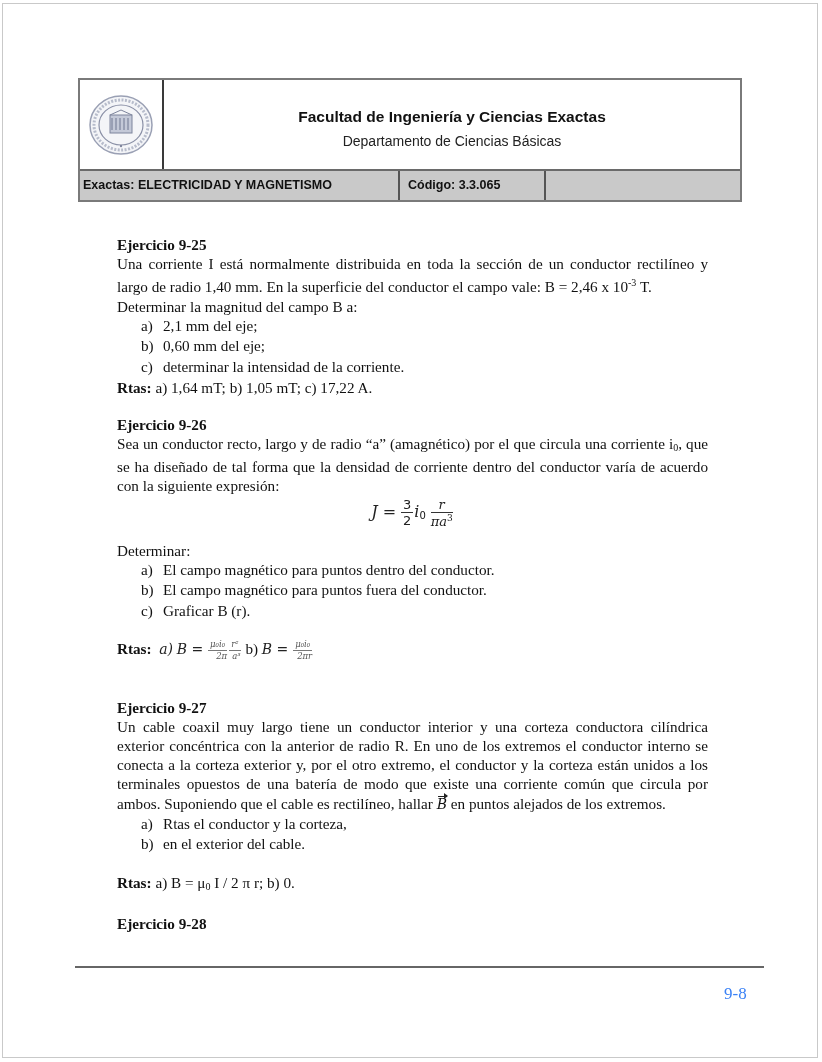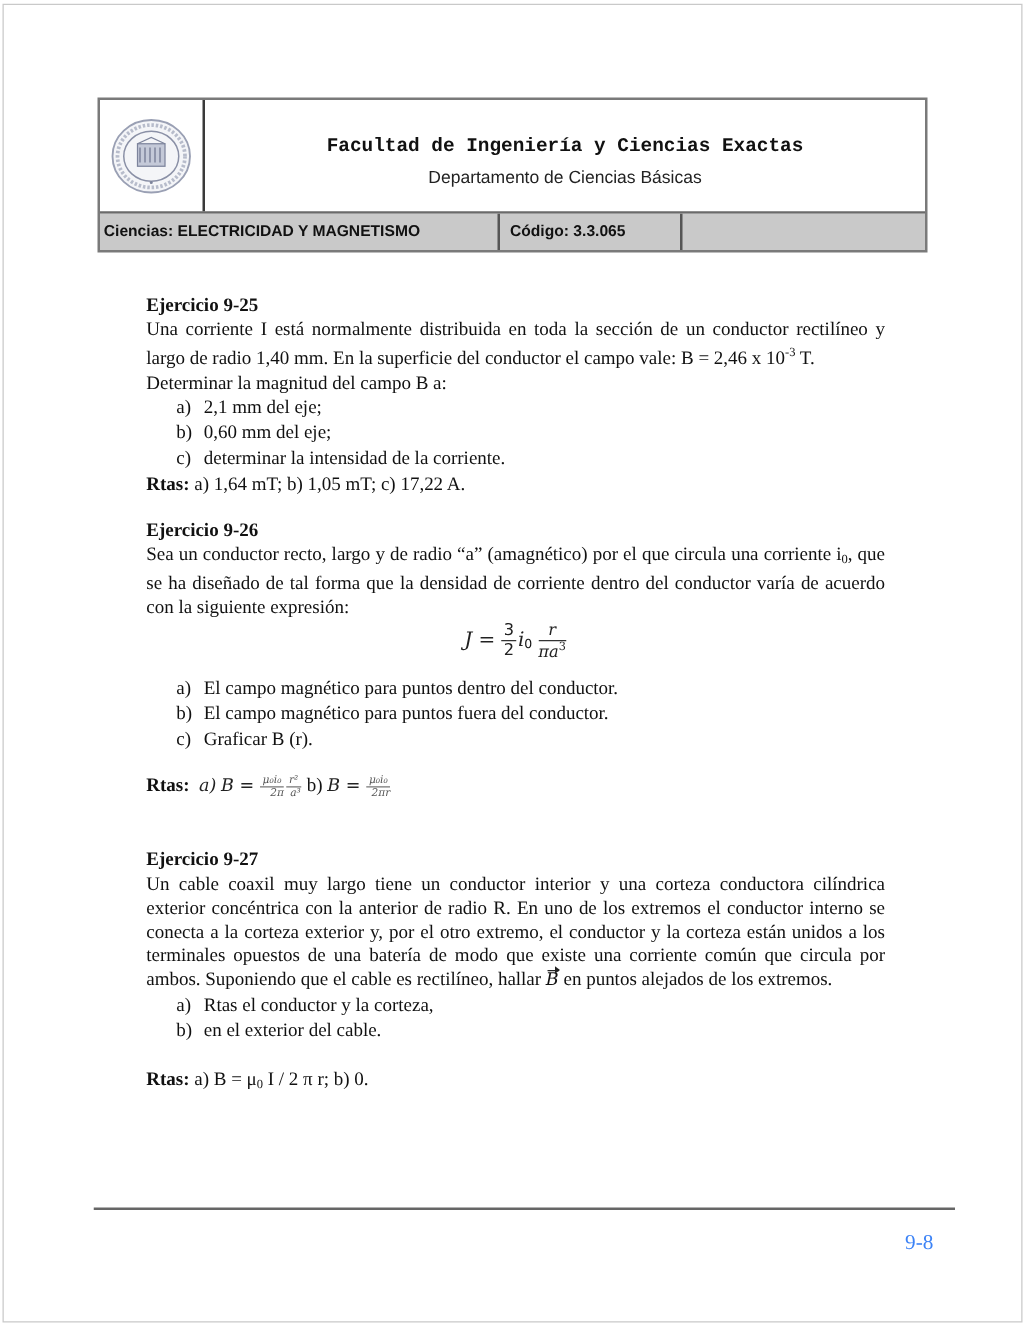--- a/index.html
+++ b/index.html
@@ -11,21 +11,21 @@
   
   .hdr {
     position: absolute; left: 78px; top: 78px; width: 664px; height: 124px;
     border: 2px solid #7a7a7a; box-sizing: border-box; background: #fff;
     font-family: "Liberation Sans", sans-serif;
   }
   .hdr-top { position: absolute; left: 0; top: 0; right: 0; height: 89px; border-bottom: 2px solid #6a6a6a; }
   .logo-cell { position: absolute; left: 0; top: 0; width: 84px; height: 89px; border-right: 2px solid #3a3a3a; box-sizing: border-box; }
   .logo-cell svg { position: absolute; left: 6px; top: 14px; }
   .title-cell { position: absolute; left: 84px; top: 0; right: 0; height: 89px; text-align: center; }
-  .title-main { position: absolute; left: 0; right: 0; top: 28px; font-weight: bold; font-size: 15.5px; color: #111; font-family: Liberation Mono, monospace; }
+  .title-main { position: absolute; left: 0; right: 0; top: 28px; font-weight: bold; font-size: 15.5px; color: #111; }
   .title-sub { position: absolute; left: 0; right: 0; top: 53px; font-size: 14px; color: #222; }
   .hdr-bot { position: absolute; left: 0; top: 91px; right: 0; bottom: 0; background: #c9c9c9; }
   .cell { position: absolute; top: 0; bottom: 0; box-sizing: border-box; font-size: 12.5px; font-weight: bold; color: #111; padding-top: 7px; }
   .cell-materia { left: 0; width: 320px; border-right: 2px solid #555; padding-left: 3px; }
   .cell-codigo { left: 320px; width: 146px; border-right: 2px solid #555; padding-left: 8px; }
   .cell-empty { left: 446px; right: 0; }
 
   
   .content {
     position: absolute; left: 117px; top: 235px; width: 591px;
@@ -77,21 +77,21 @@
         <path d="M24 21 l11 -5 l11 5" fill="none" stroke="#7d849c" stroke-width="1"></path>
         <circle cx="35" cy="52" r="1.2" fill="#7d849c"></circle>
       </svg>
     </div>
     <div class="title-cell">
       <div class="title-main">Facultad de Ingeniería y Ciencias Exactas</div>
       <div class="title-sub">Departamento de Ciencias Básicas</div>
     </div>
   </div>
   <div class="hdr-bot">
-    <div class="cell cell-materia">Ciencias: ELECTRICIDAD Y MAGNETISMO</div>
+    <div class="cell cell-materia">Exactas: ELECTRICIDAD Y MAGNETISMO</div>
     <div class="cell cell-codigo">Código: 3.3.065</div>
     <div class="cell cell-empty"></div>
   </div>
 </div>
 
 <div class="content">
 
   <section>
     <p class="ex-title">Ejercicio 9-25</p>
     <p class="para"><span>Una corriente I está normalmente distribuida en toda la sección de un conductor rectilíneo y largo de radio 1,40 mm. En la superficie del conductor el campo vale: B = 2,46 x 10</span><sup class="s">-3</sup><span> T.</span></p>
@@ -113,20 +113,21 @@
       <span class="math" style="font-size:16px;">J =</span>
       <span class="frac f-big math" style="font-style:normal;font-family:'DejaVu Sans',sans-serif;font-size:13px;">
         <span class="num">3</span>
         <span class="den">2</span>
       </span><span class="math" style="font-size:16px;">i</span><sub class="s" style="font-family:'DejaVu Sans',sans-serif;">0</sub>
       <span class="frac math" style="font-size:13px;">
         <span class="num">r</span>
         <span class="den"><span>πa</span><sup style="font-size:9px;font-style:normal;">3</sup></span>
       </span>
     </div>
+    <p class="para">Determinar:</p>
     <ol class="items">
       <li><span class="lbl">a)</span><span>El campo magnético para puntos dentro del conductor.</span></li>
       <li><span class="lbl">b)</span><span>El campo magnético para puntos fuera del conductor.</span></li>
       <li><span class="lbl">c)</span><span>Graficar B (r).</span></li>
     </ol>
     <div style="height:14px;"></div>
     <p class="rtas" style="line-height:26px;">
       <b>Rtas:</b>&nbsp;
       <span class="math" style="font-size:14px;">a)</span>
       <span class="math" style="font-size:14px;">B =</span>
@@ -146,17 +147,18 @@
       <li><span class="lbl">a)</span><span>Rtas el conductor y la corteza,</span></li>
       <li><span class="lbl">b)</span><span>en el exterior del cable.</span></li>
     </ol>
     <div style="height:18px;"></div>
     <p class="rtas"><b>Rtas:</b><span> a)  B = μ</span><sub class="s">0</sub><span> I / 2 π r; b) 0.</span></p>
   </section>
 
   <div class="gap-s"></div>
 
   <section>
+    <p class="ex-title">Ejercicio 9-28</p>
   </section>
 </div>
 
 <div class="footer-rule"></div>
 <div class="page-num">9-8</div>
 
 </body></html>

